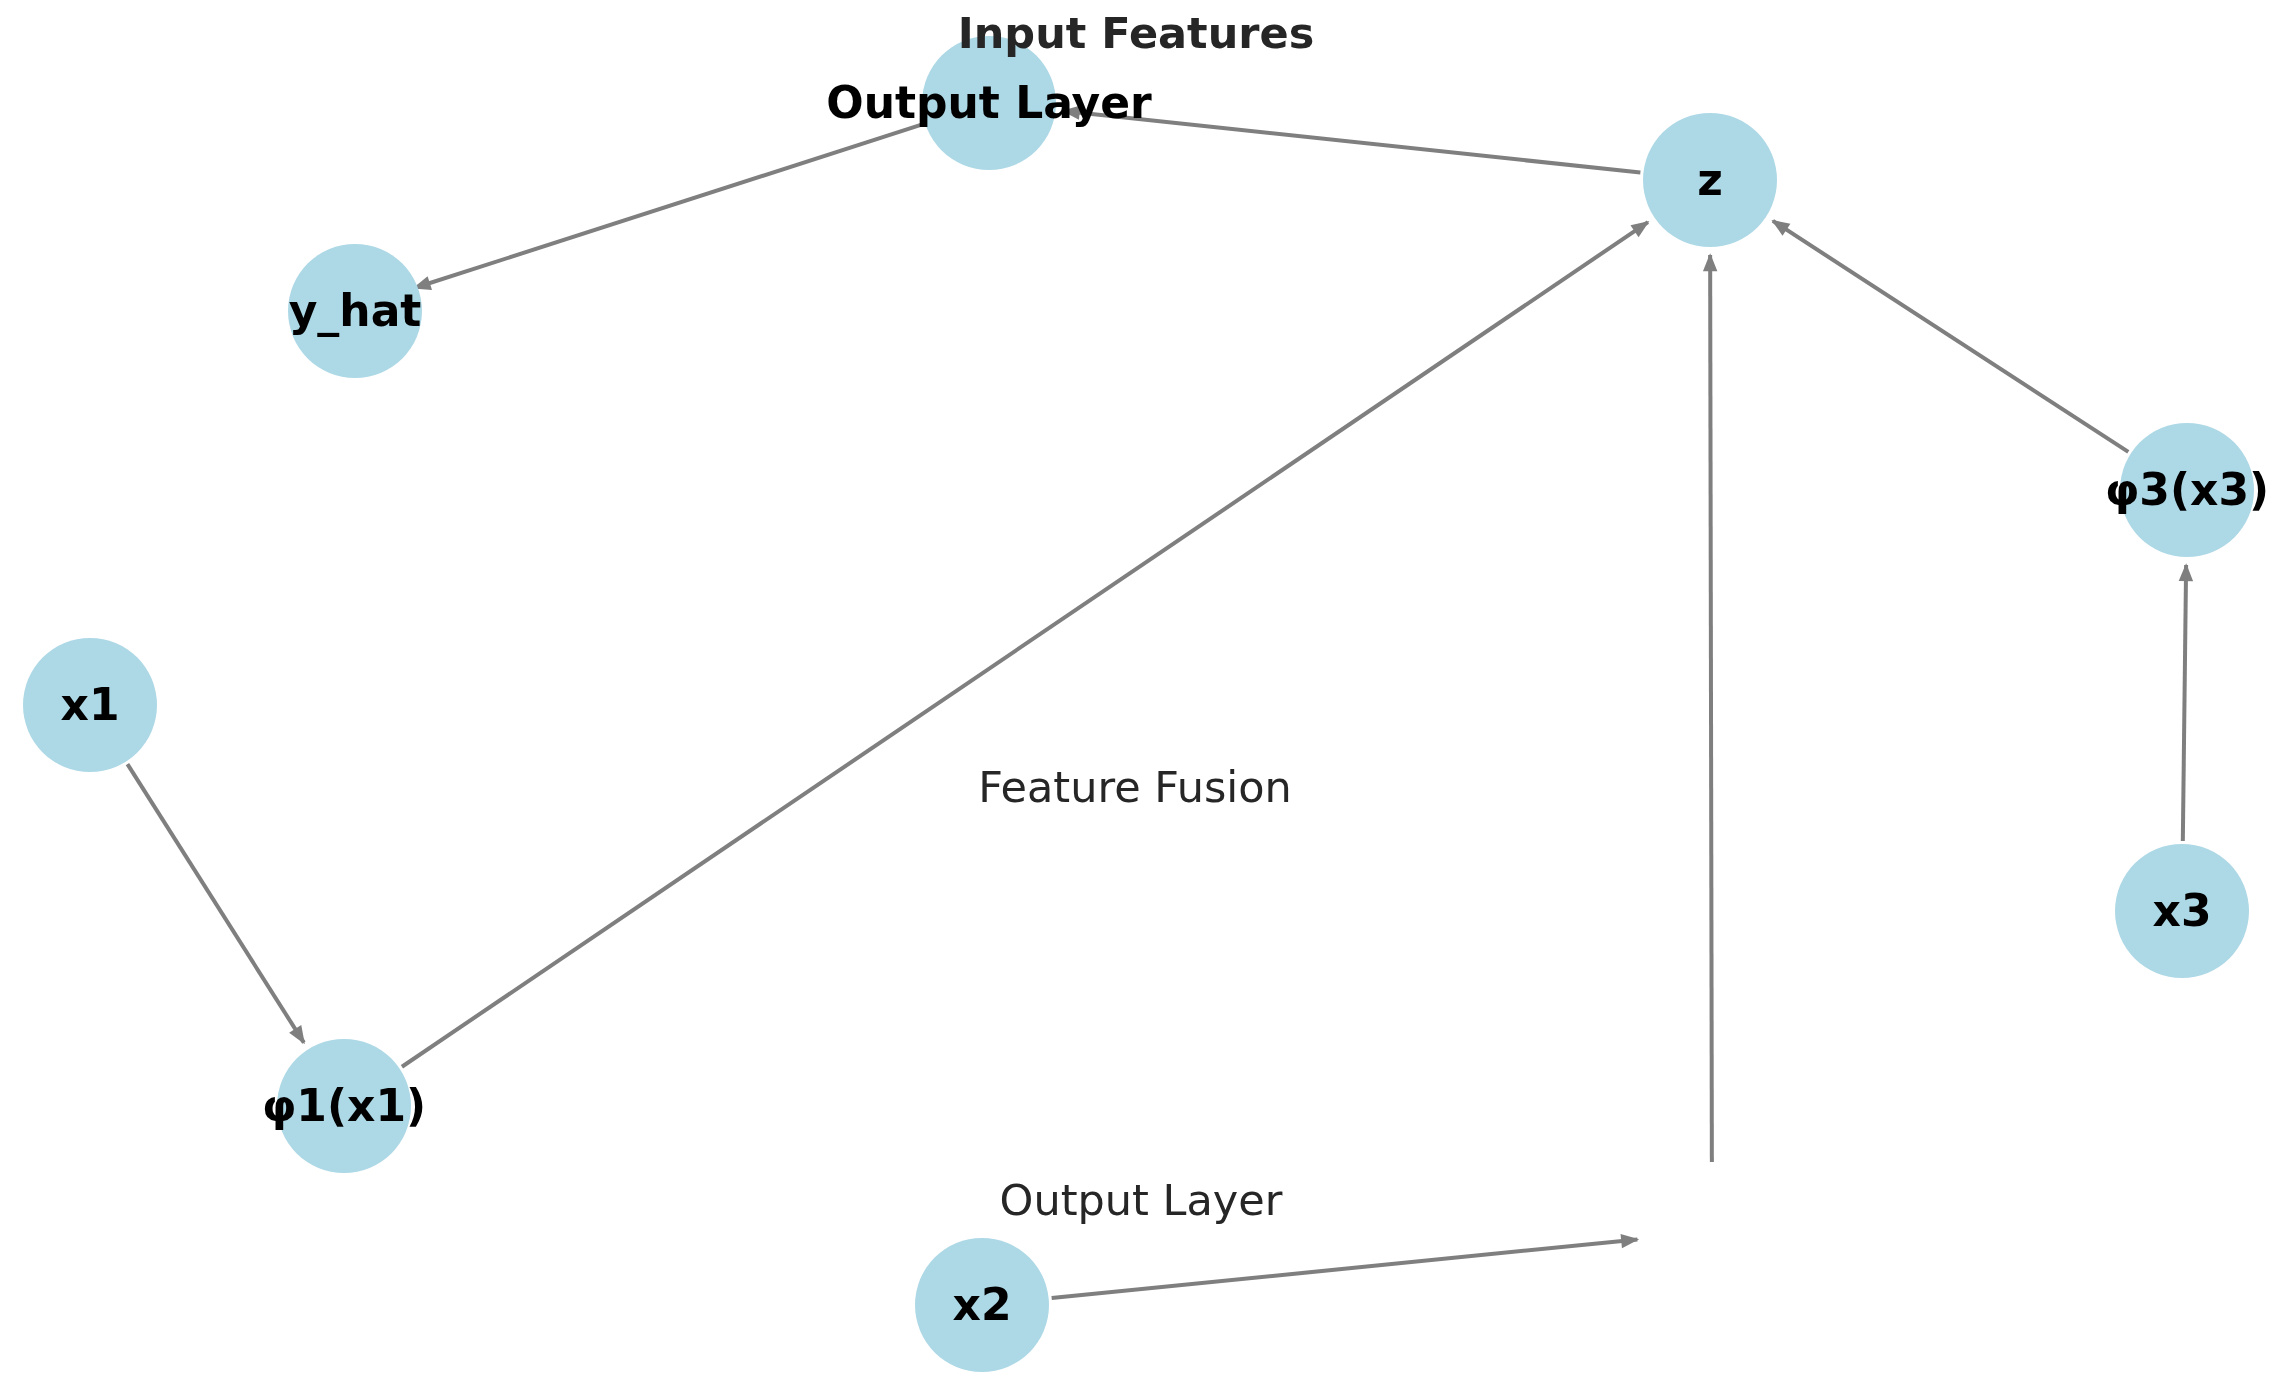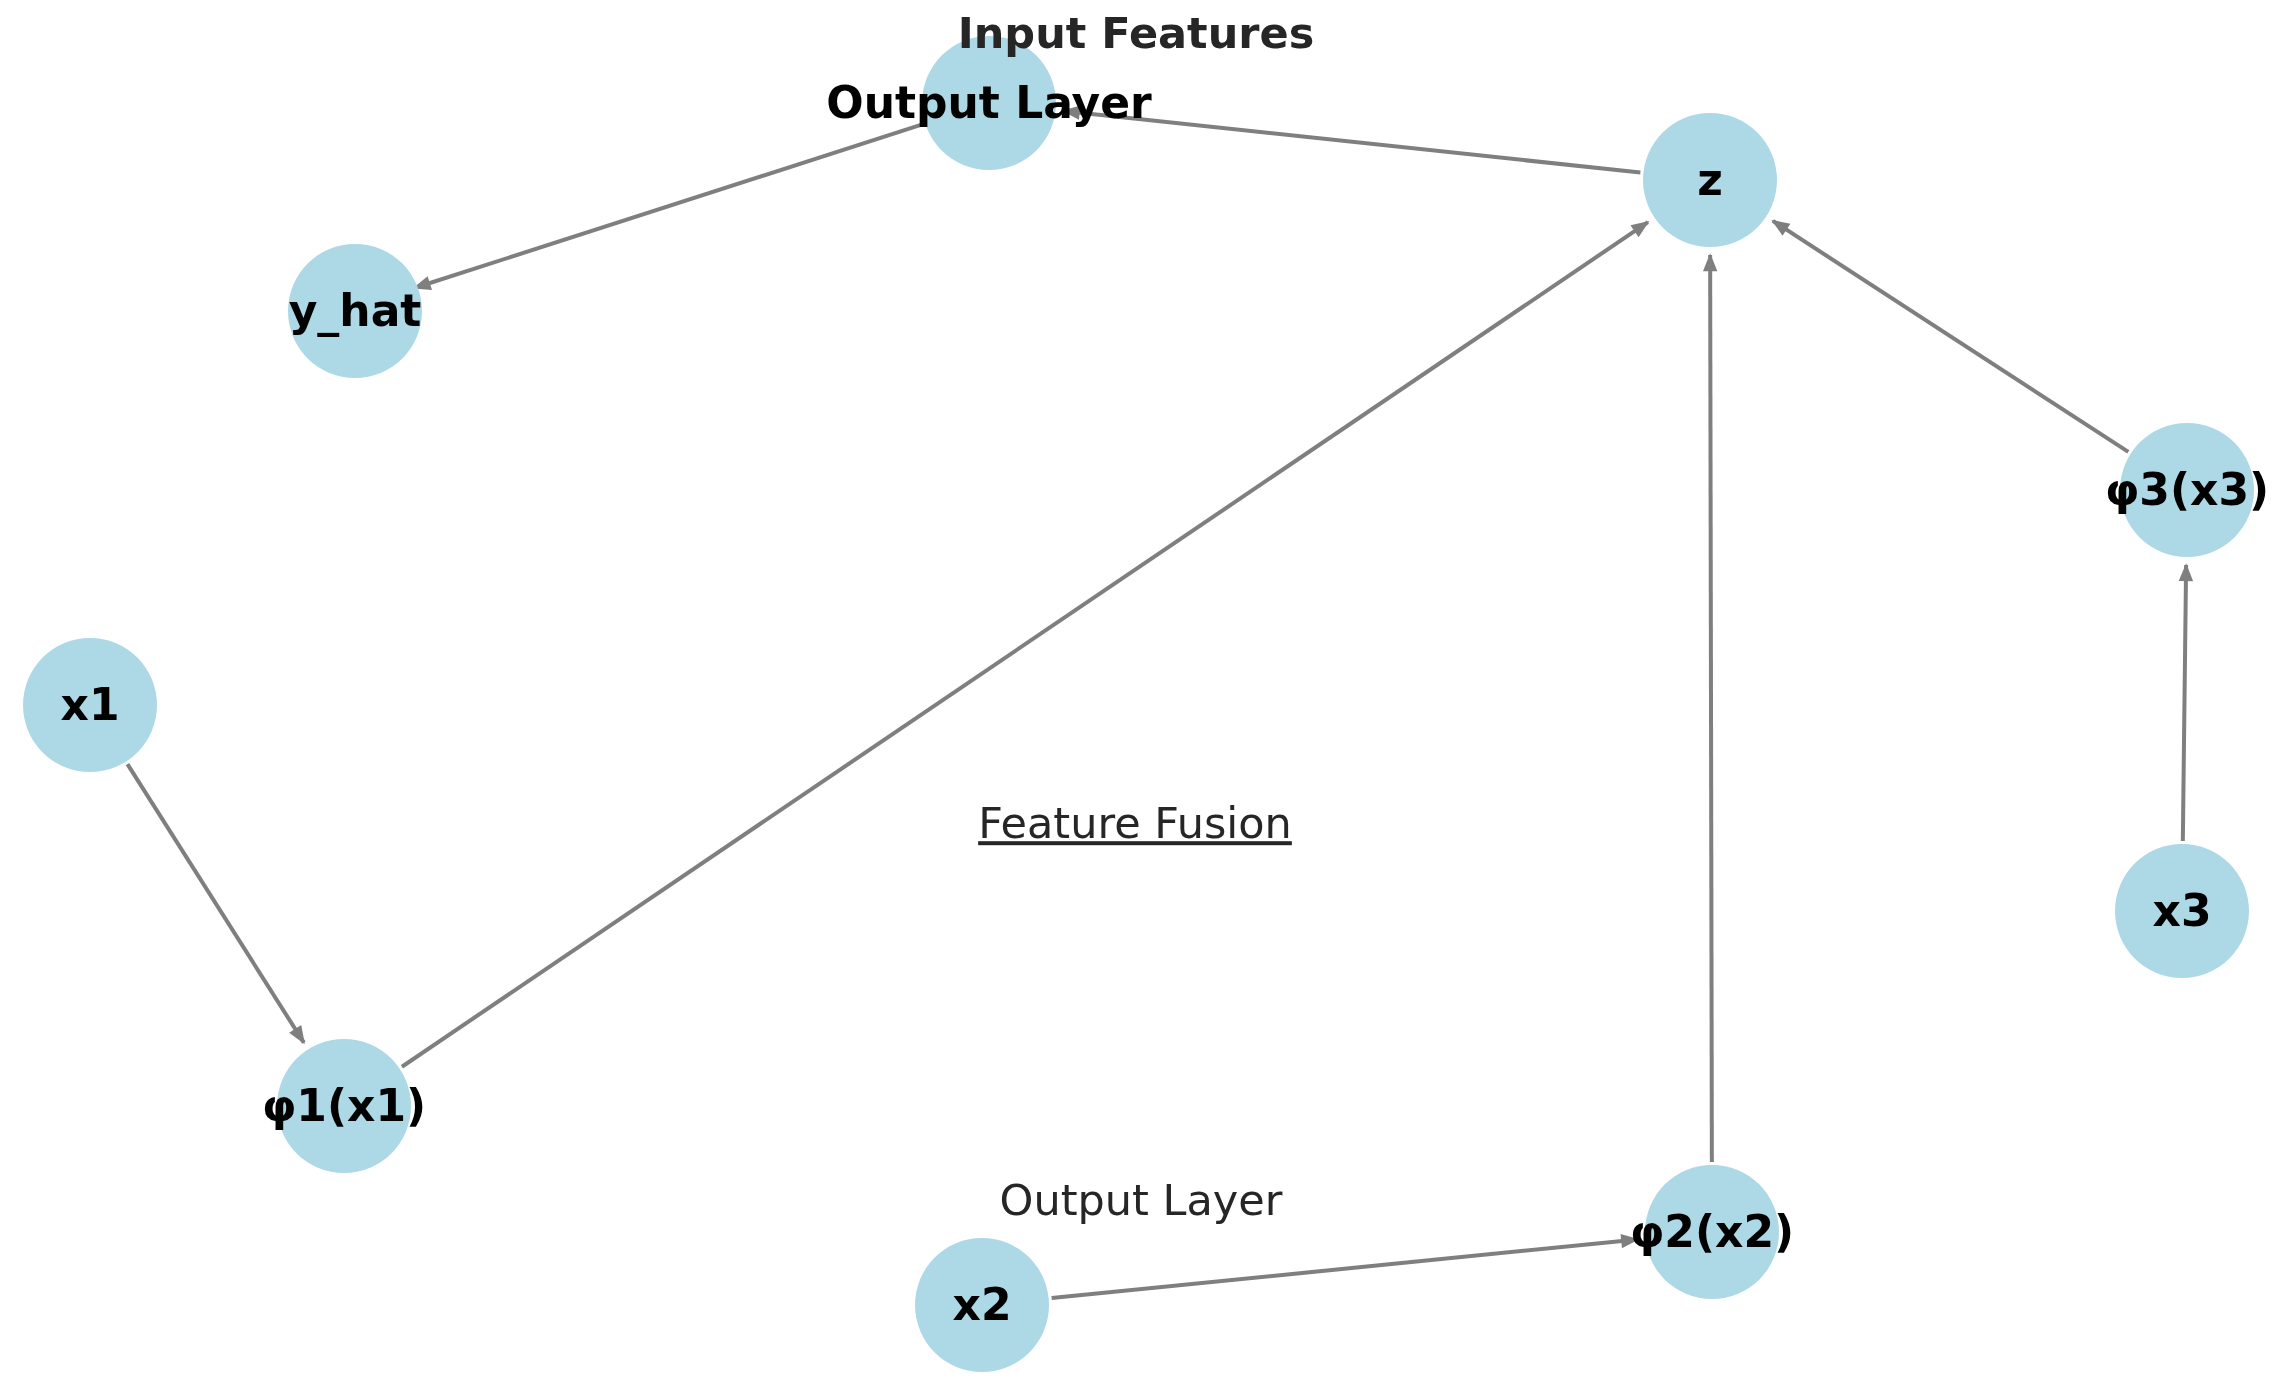--- a/index.html
+++ b/index.html
@@ -78,33 +78,30 @@
   </div>
   <div class="node" style="left: 915px; top: 1238px;">
     <span class="node-label">x2</span>
   </div>
   <div class="node" style="left: 2115px; top: 844px; align-items: center;">
     <span class="node-label">x3</span>
   </div>
   <div class="node" style="left: 277px; top: 1039px;">
     <span class="node-label">φ1(x1)</span>
   </div>
-  <div class="node" style="left: 1645px; top: 1165px;">
-    <span class="node-label">φ2(x2)</span>
-  </div>
   <div class="node" style="left: 2120px; top: 423px; text-align: center;">
     <span class="node-label">φ3(x3)</span>
   </div>
   <div class="node" style="left: 1643px; top: 113px;">
     <span class="node-label">z</span>
   </div>
   <div class="node" style="left: 922px; top: 36px;">
     <span class="node-label">Output Layer</span>
   </div>
   <div class="node" style="left: 288px; top: 244px;">
     <span class="node-label">y_hat</span>
   </div>
 
   <div class="annotation" style="left: 1136px; top: 34px; font-weight: bold;">Input Features</div>
-  <div class="annotation" style="left: 1135px; top: 824px; text-decoration: underline;">Feature Fusion</div>
+  <div class="annotation" style="left: 1135px; top: 788px;">Feature Fusion</div>
   <div class="annotation bottom-note" style="left: 1141px; top: 1201px;">Output Layer</div>
 
 </div>
 
 </body></html>

